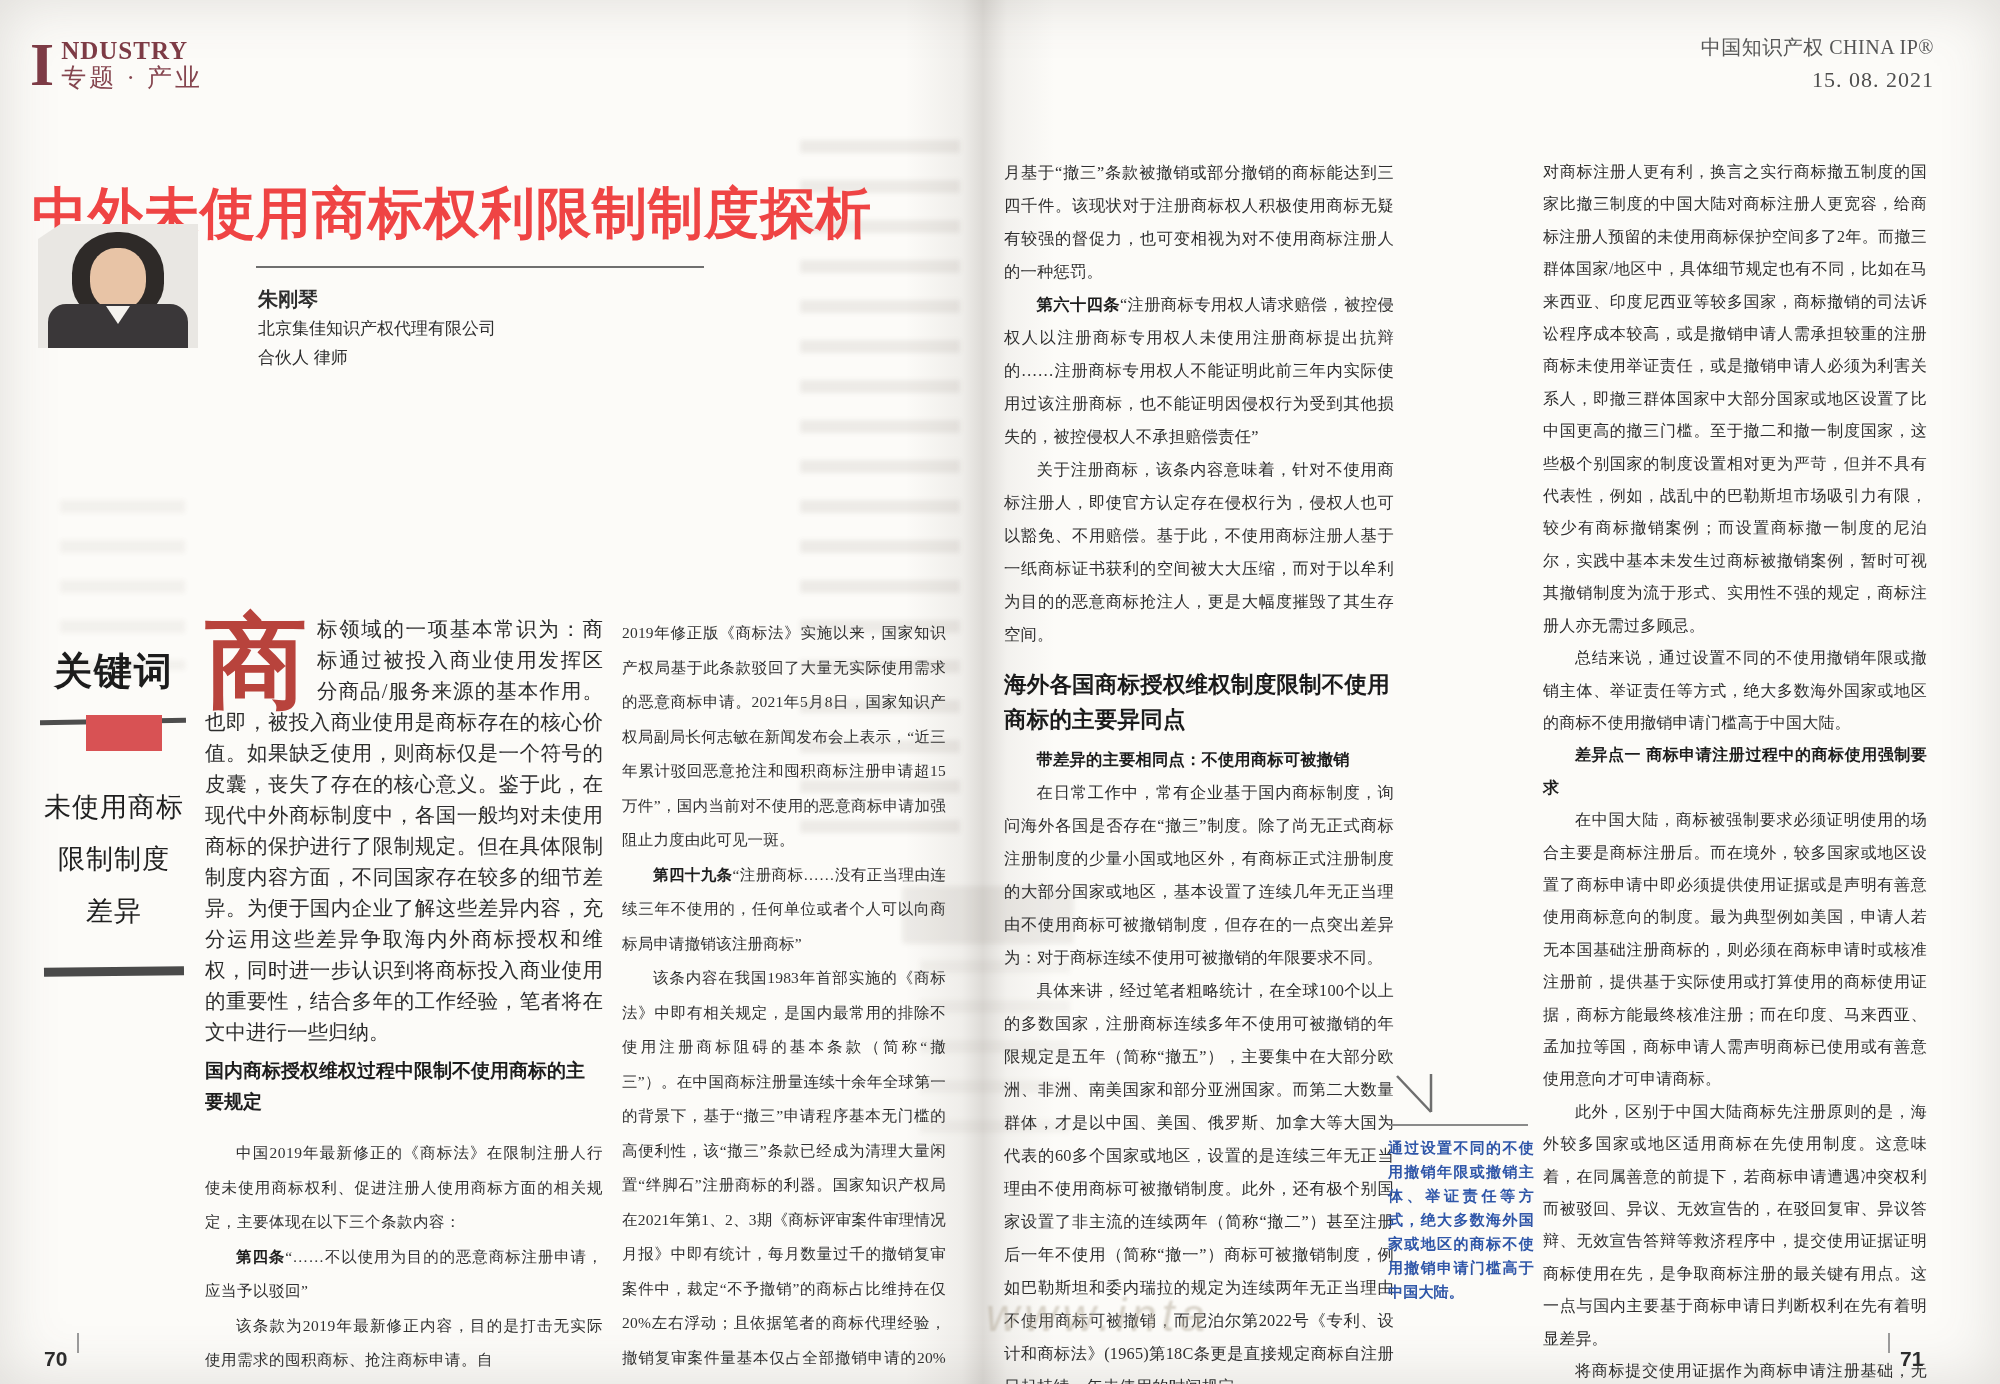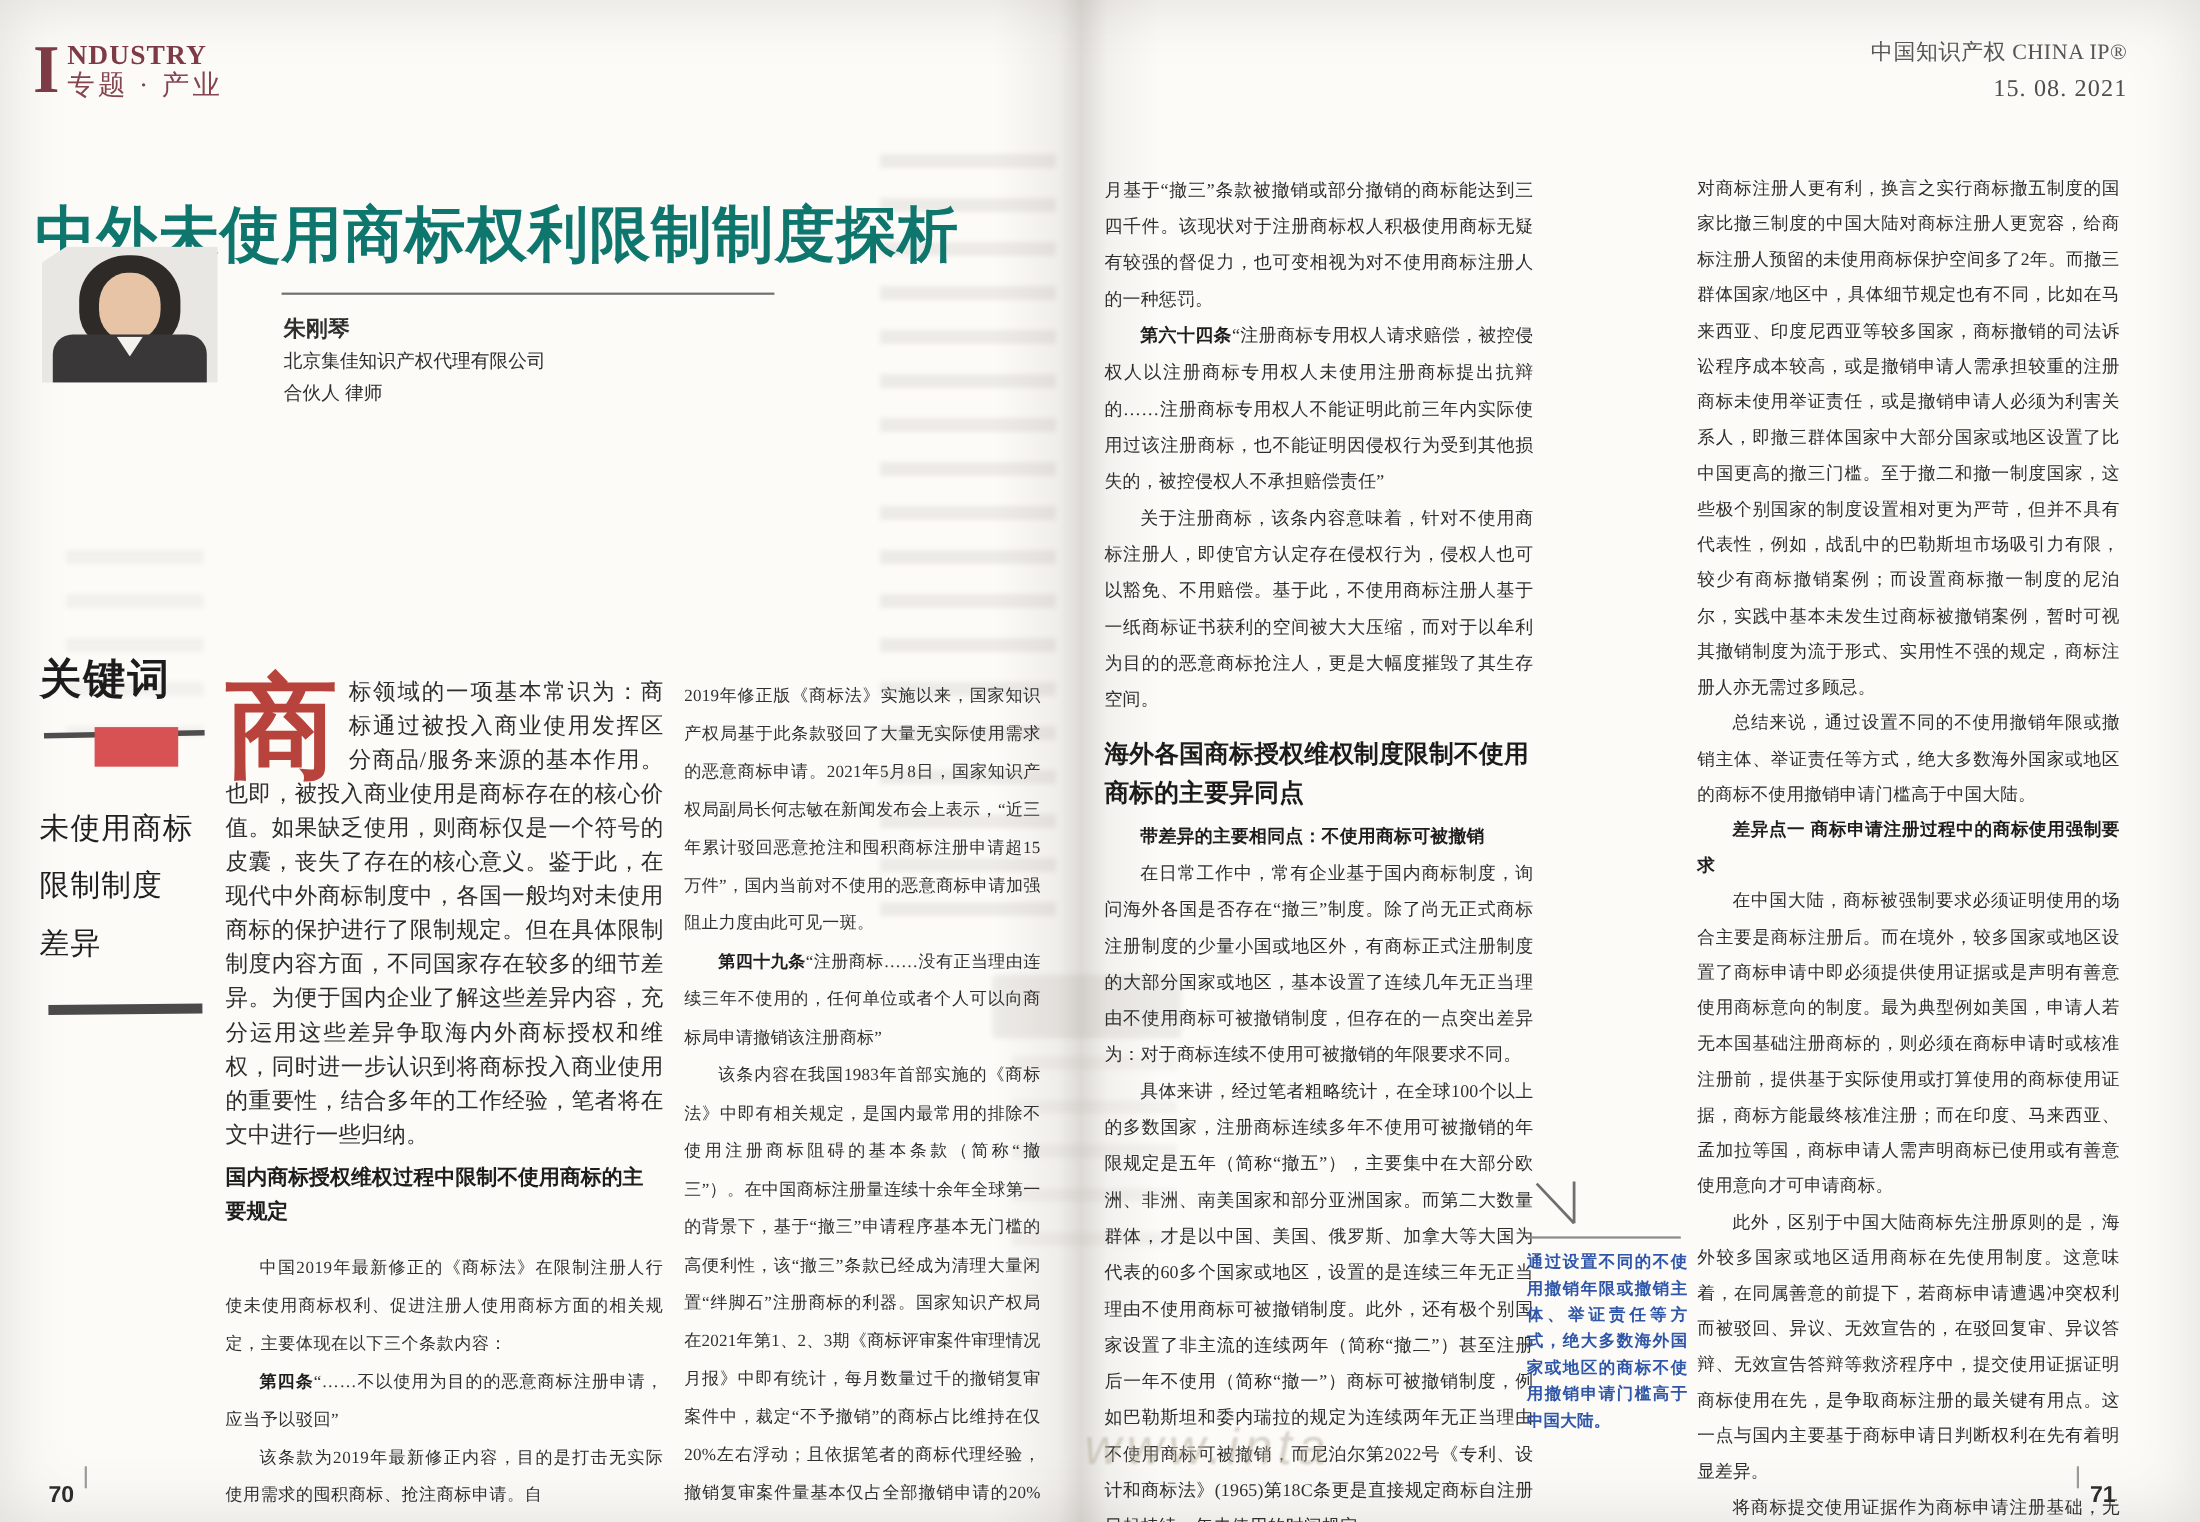--- a/index.html
+++ b/index.html
@@ -25,36 +25,36 @@
   .brand-en{font-size:25px;line-height:26px;letter-spacing:1px;font-weight:600;}
   .brand-cn{font-size:25px;line-height:26px;letter-spacing:3px;margin-top:1px;color:#85454f;}
 
   
   .pub{position:absolute;right:66px;top:34px;text-align:right;color:#565656;}
   .pub-name{font-size:20px;letter-spacing:.5px;}
   .pub-date{font-size:22px;margin-top:6px;letter-spacing:1px;color:#4e4e4e;}
 
   .article-title{position:absolute;left:32px;top:140px;width:940px;
     font-family:"Liberation Sans","DejaVu Sans",sans-serif;
-    font-size:55px;font-weight:800;letter-spacing:1px;color:#0f766e;}
+    font-size:55px;font-weight:800;letter-spacing:1px;color:#ef4444;}
 
   
   .photo{position:absolute;left:38px;top:224px;width:160px;height:124px;background:#e9e7e3;
     clip-path:polygon(14% 0,100% 0,100% 100%,0 100%,0 12%);overflow:hidden;}
   .photo .hair{position:absolute;left:34px;top:8px;width:92px;height:86px;border-radius:48% 48% 40% 40%;background:#2e2a28;}
   .photo .face{position:absolute;left:52px;top:24px;width:56px;height:62px;border-radius:46%;background:#e8c4a6;}
   .photo .body{position:absolute;left:10px;top:80px;width:140px;height:46px;border-radius:18px 18px 0 0;background:#3a3739;}
   .photo .collar{position:absolute;left:68px;top:82px;width:24px;height:18px;background:#f4f2ee;clip-path:polygon(0 0,100% 0,50% 100%);}
   .author-rule{position:absolute;left:256px;top:266px;width:448px;height:2px;background:#6f6f6f;}
   .author{position:absolute;left:258px;top:284px;font-family:"Liberation Sans","DejaVu Sans",sans-serif;color:#2e2e2e;}
   .author .name{font-size:20px;font-weight:700;line-height:30px;}
   .author .org,.author .role{font-size:17px;line-height:29px;}
 
   
-  .kw{position:absolute;left:36px;top:592px;width:156px;}
+  .kw{position:absolute;left:36px;top:646px;width:156px;text-align:center;}
   .kw-head{font-size:38px;font-weight:600;color:#1c1c1c;letter-spacing:2px;}
   .kw-art{position:relative;height:44px;margin-top:14px;}
   .kw-line{position:absolute;left:4px;top:8px;width:146px;height:5px;background:#4d4d4d;transform:rotate(-1deg);}
   .kw-red{position:absolute;left:50px;top:4px;width:76px;height:36px;background:#d85254;}
   .kw-list{margin-top:26px;font-size:27px;line-height:52px;color:#1f1f1f;letter-spacing:1px;}
   .kw-bar{width:140px;height:9px;background:#4a4a4a;margin:30px auto 0;transform:rotate(-.6deg);}
 
   
   .col{position:absolute;text-align:justify;}
   .col p{margin:0;text-indent:2em;}

